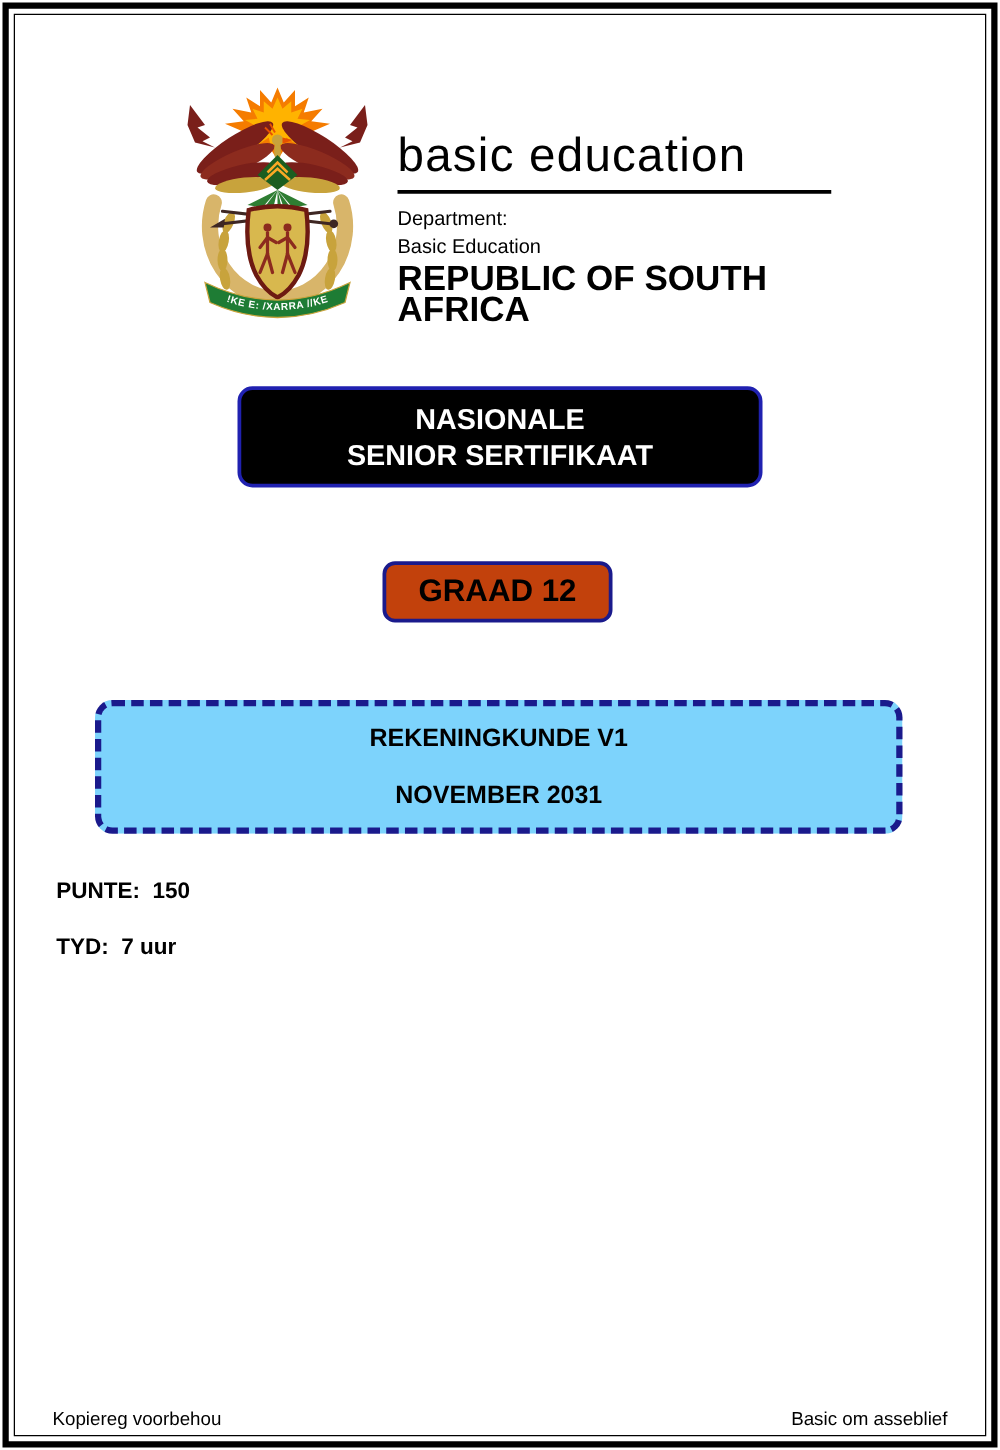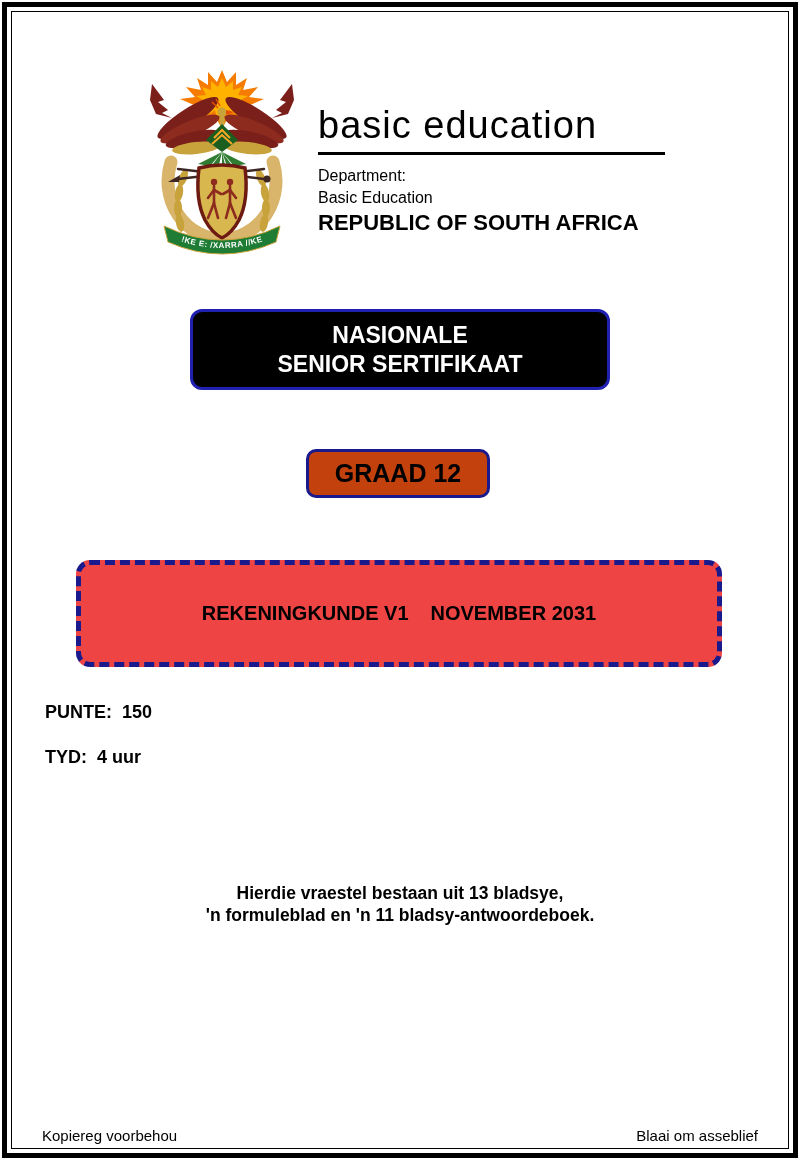--- a/index.html
+++ b/index.html
@@ -9,41 +9,41 @@
   }
   .frame-outer { position:absolute; inset:2px; border:5px solid #000; pointer-events:none; }
   .frame-inner { position:absolute; inset:11px; border:1.5px solid #000; pointer-events:none; }
 
   .logo { position:absolute; left:148px; top:66px; width:148px; height:192px; }
 
   .brand-text { position:absolute; left:318px; top:104px; width:360px; }
   .brand-title { font-size:38px; font-weight:400; letter-spacing:1px; line-height:42px; }
   .brand-rule { width:347px; height:2.5px; background:#000; margin-top:6px; margin-bottom:10px; }
   .brand-dept { font-size:16px; line-height:22px; }
-  .brand-republic { font-size:22px; font-weight:bold; line-height:25px; margin-top:1px; }
+  .brand-republic { font-size:28px; font-weight:bold; line-height:25px; margin-top:1px; }
 
   .nsc-box {
     position:absolute; left:190px; top:309px; width:420px; height:81px;
     background:#000; border:3px solid #2021b0; border-radius:12px;
     display:flex; flex-direction:column; align-items:center; justify-content:center;
     color:#fff; font-weight:bold; font-size:23px; line-height:29px; text-align:center;
     box-sizing:border-box;
   }
 
   .grade-box {
     position:absolute; left:306px; top:449px; width:184px; height:49px;
     background:#c2410c; border:3.5px solid #1a1a8c; border-radius:10px;
     display:flex; align-items:center; justify-content:center;
     font-weight:bold; font-size:25px; box-sizing:border-box;
   }
 
   .subject-box {
     position:absolute; left:76px; top:560px; width:646px; height:107px;
-    background:#ef4444; border:5px dashed #1a1a8c; border-radius:14px;
-    display:flex; align-items:center; justify-content:center;
+    background:#7dd3fc; border:5px dashed #1a1a8c; border-radius:14px;
+    display:flex; flex-direction:column; align-items:center; justify-content:center;
     gap:22px; font-weight:bold; font-size:20px; text-align:center; box-sizing:border-box;
   }
 
   .detail-line { position:absolute; left:45px; font-weight:bold; font-size:18px; }
   .detail-line .val { margin-left:10px; }
   .marks-line { top:702px; }
   .time-line  { top:747px; }
 
   .note {
     position:absolute; left:0; top:882px; width:800px; text-align:center;
@@ -173,25 +173,21 @@
 
   <div class="subject-box">
     <div>REKENINGKUNDE V1</div>
     <div>NOVEMBER 2031</div>
   </div>
 
   <div class="detail-line marks-line">
     <span>PUNTE:</span><span class="val">150</span>
   </div>
   <div class="detail-line time-line">
-    <span>TYD:</span><span class="val">4 uur</span>
+    <span>TYD:</span><span class="val">7 uur</span>
   </div>
 
-  <div class="note">
-    <div>Hierdie vraestel bestaan uit 13 bladsye,</div>
-    <div>'n formuleblad en 'n 11 bladsy-antwoordeboek.</div>
-  </div>
 
   <div class="footer">
     <span>Kopiereg voorbehou</span>
-    <span>Blaai om asseblief</span>
+    <span>Basic om asseblief</span>
   </div>
 </div>
 
 </body></html>

